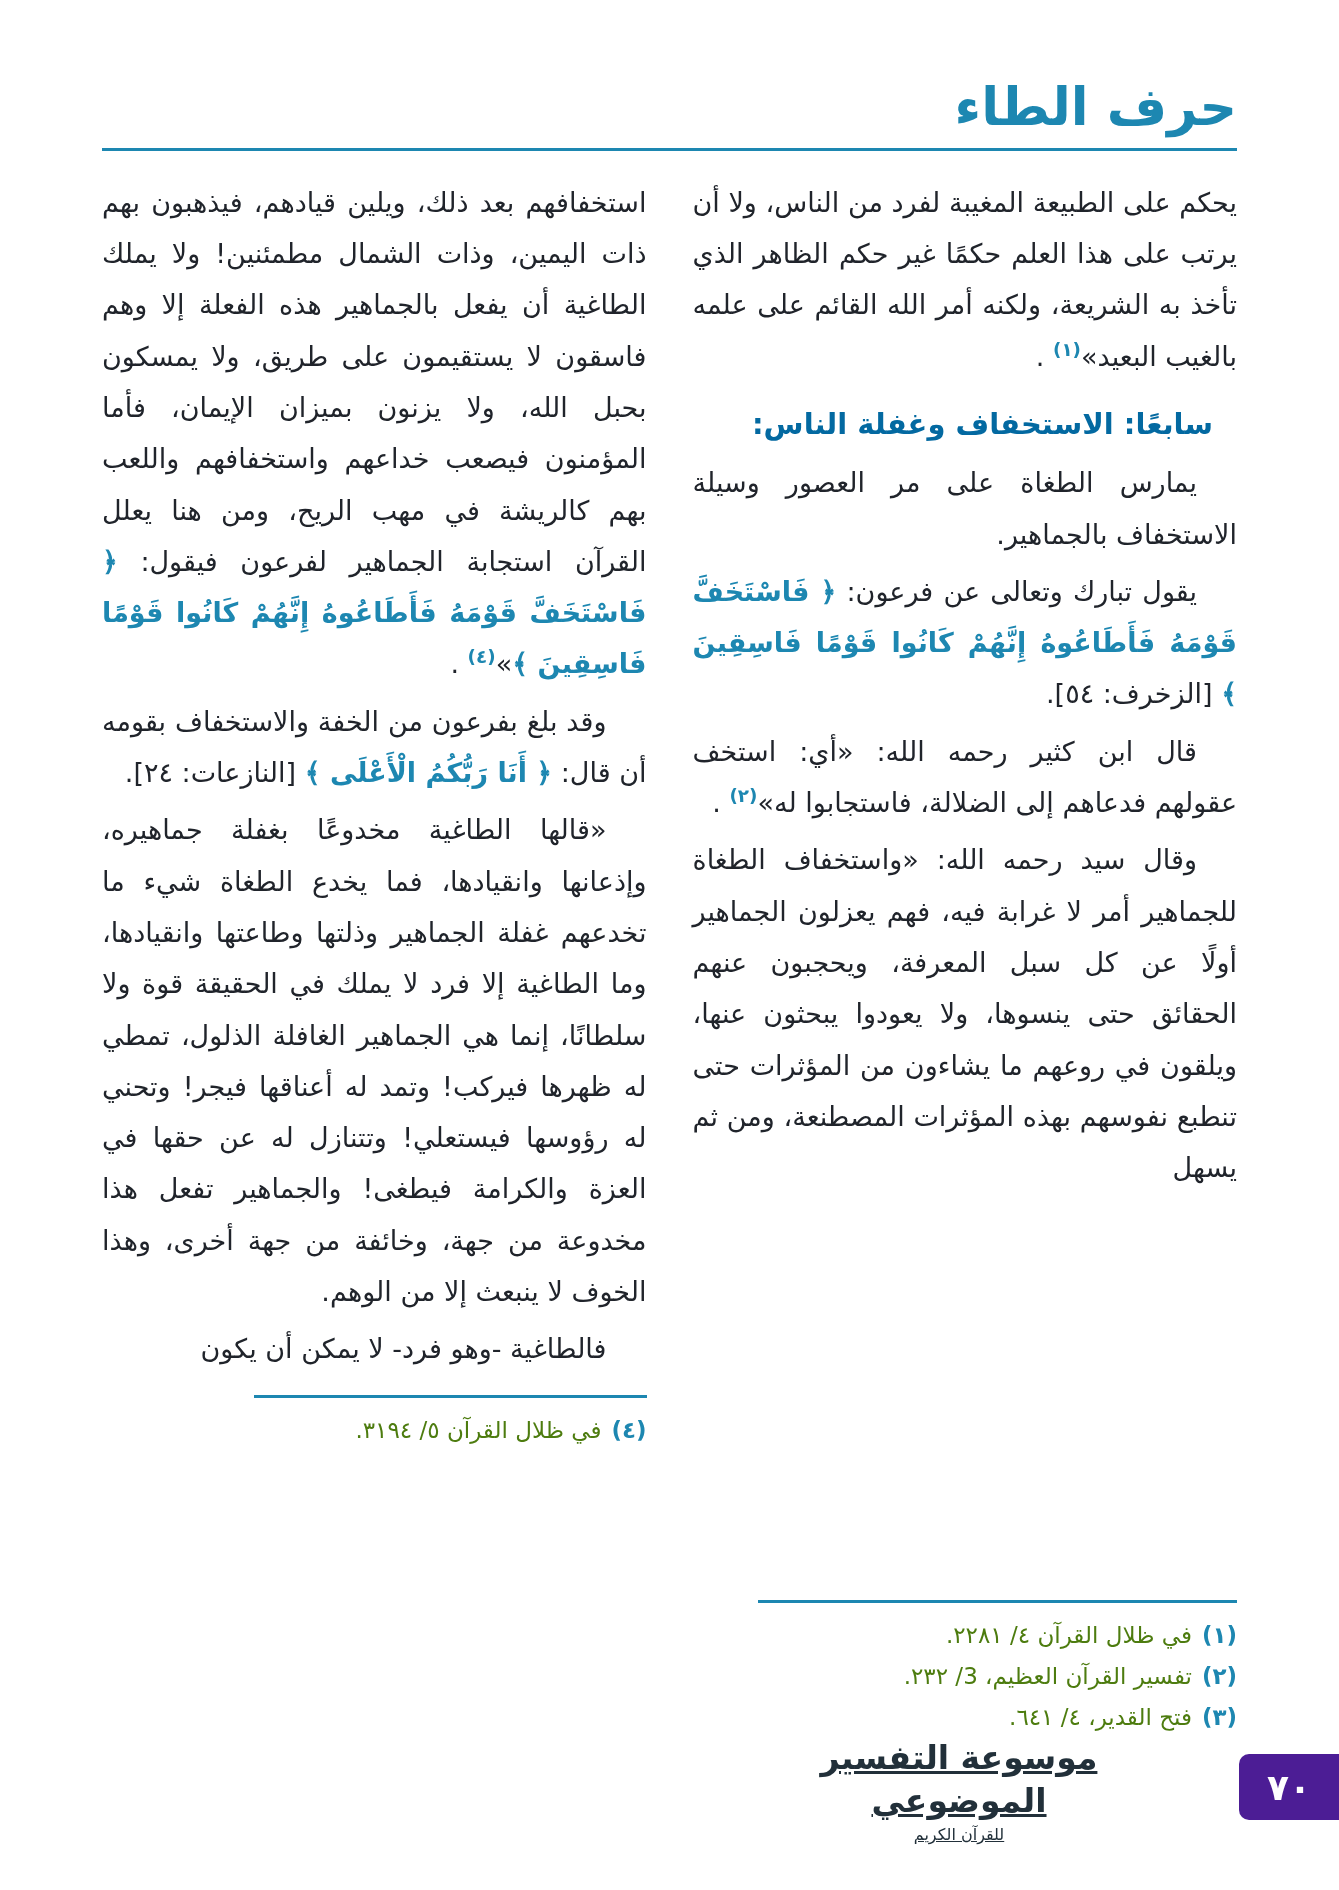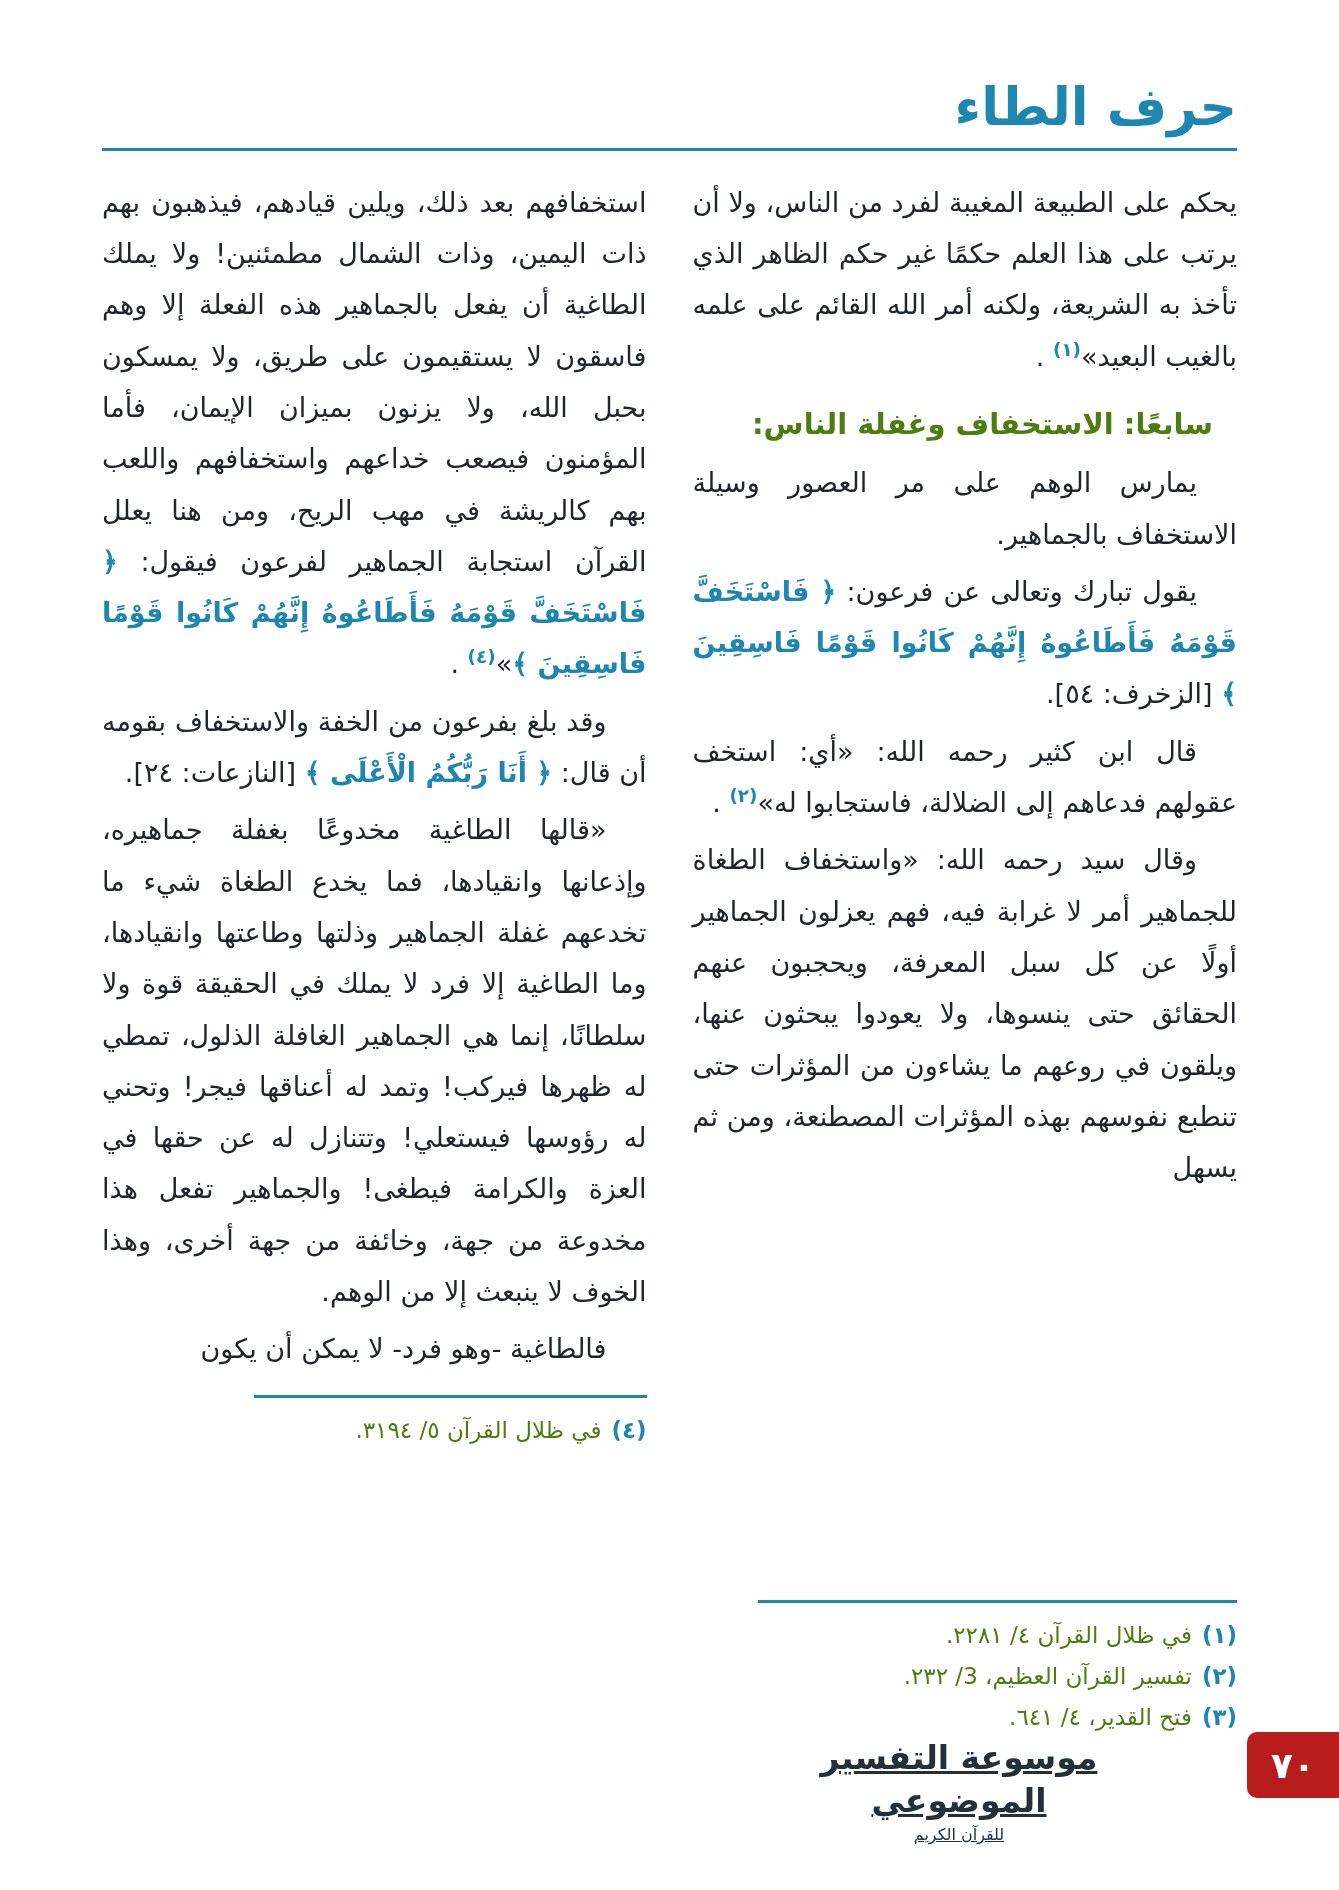--- a/index.html
+++ b/index.html
@@ -40,21 +40,21 @@
     flex-direction:column;
   }
   .para {
     font-size:27px;
     line-height:1.9;
     text-align:justify;
     margin-bottom:6px;
   }
   .indent { text-indent:40px; }
   .heading {
-    color:#4d7c0f;
+    color:#0369a1;
     font-size:29px;
     font-weight:bold;
     margin:12px 0 8px 0;
     text-indent:24px;
     line-height:1.7;
   }
   .quran {
     color:#1d87b1;
     font-weight:bold;
   }
@@ -100,24 +100,24 @@
     line-height:1.3;
   }
   .logo-line2 {
     font-size:16px;
     margin-top:2px;
     letter-spacing:1px;
   }
   .page-badge {
     position:absolute;
     right:0;
-    bottom:92px;
-    width:92px;
+    bottom:70px;
+    width:100px;
     height:66px;
-    background:#b91c1c;
+    background:#4c1d95;
     color:#ffffff;
     font-size:36px;
     font-weight:bold;
     display:flex;
     align-items:center;
     justify-content:center;
     border-radius:10px 0 0 10px;
   }
 </style>
 </head>
@@ -130,21 +130,21 @@
   </div>
 
   <div class="columns">
 
     <div class="col">
 
       <p class="para"><span>يحكم على الطبيعة المغيبة لفرد من الناس، ولا أن يرتب على هذا العلم حكمًا غير حكم الظاهر الذي تأخذ به الشريعة، ولكنه أمر الله القائم على علمه بالغيب البعيد»</span><sup class="ref">(١)</sup><span> .</span></p>
 
       <h2 class="heading">سابعًا: الاستخفاف وغفلة الناس:</h2>
 
-      <p class="para indent">يمارس الوهم على مر العصور وسيلة الاستخفاف بالجماهير.</p>
+      <p class="para indent">يمارس الطغاة على مر العصور وسيلة الاستخفاف بالجماهير.</p>
 
       <p class="para indent"><span>يقول تبارك وتعالى عن فرعون: </span><span class="quran">﴿ فَاسْتَخَفَّ قَوْمَهُ فَأَطَاعُوهُ إِنَّهُمْ كَانُوا قَوْمًا فَاسِقِينَ ﴾</span><span> [الزخرف: ٥٤].</span></p>
 
       <p class="para indent"><span>قال ابن كثير رحمه الله: «أي: استخف عقولهم فدعاهم إلى الضلالة، فاستجابوا له»</span><sup class="ref">(٢)</sup><span> .</span></p>
 
 
       <p class="para indent">وقال سيد رحمه الله: «واستخفاف الطغاة للجماهير أمر لا غرابة فيه، فهم يعزلون الجماهير أولًا عن كل سبل المعرفة، ويحجبون عنهم الحقائق حتى ينسوها، ولا يعودوا يبحثون عنها، ويلقون في روعهم ما يشاءون من المؤثرات حتى تنطبع نفوسهم بهذه المؤثرات المصطنعة، ومن ثم يسهل</p>
 
       <div class="footnotes push-bottom">
         <div class="fn-rule full"></div>

